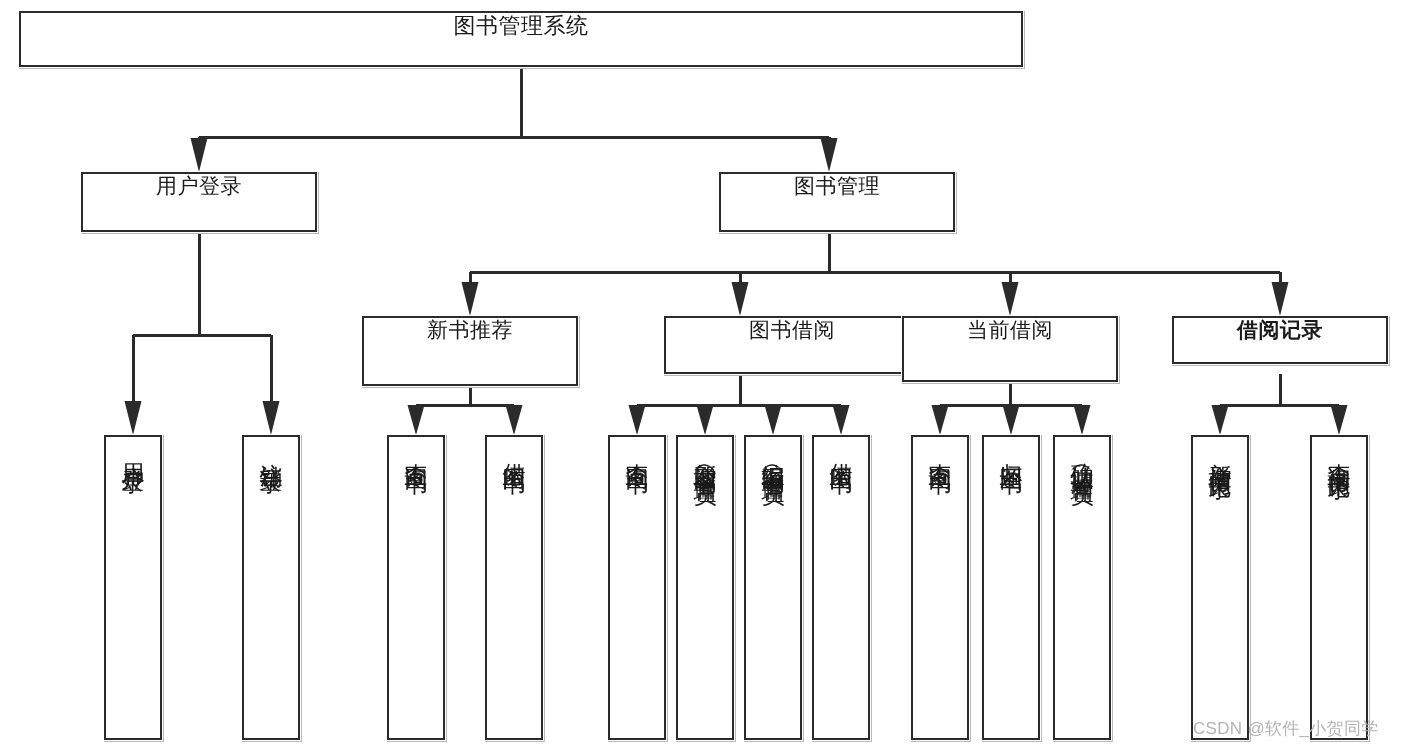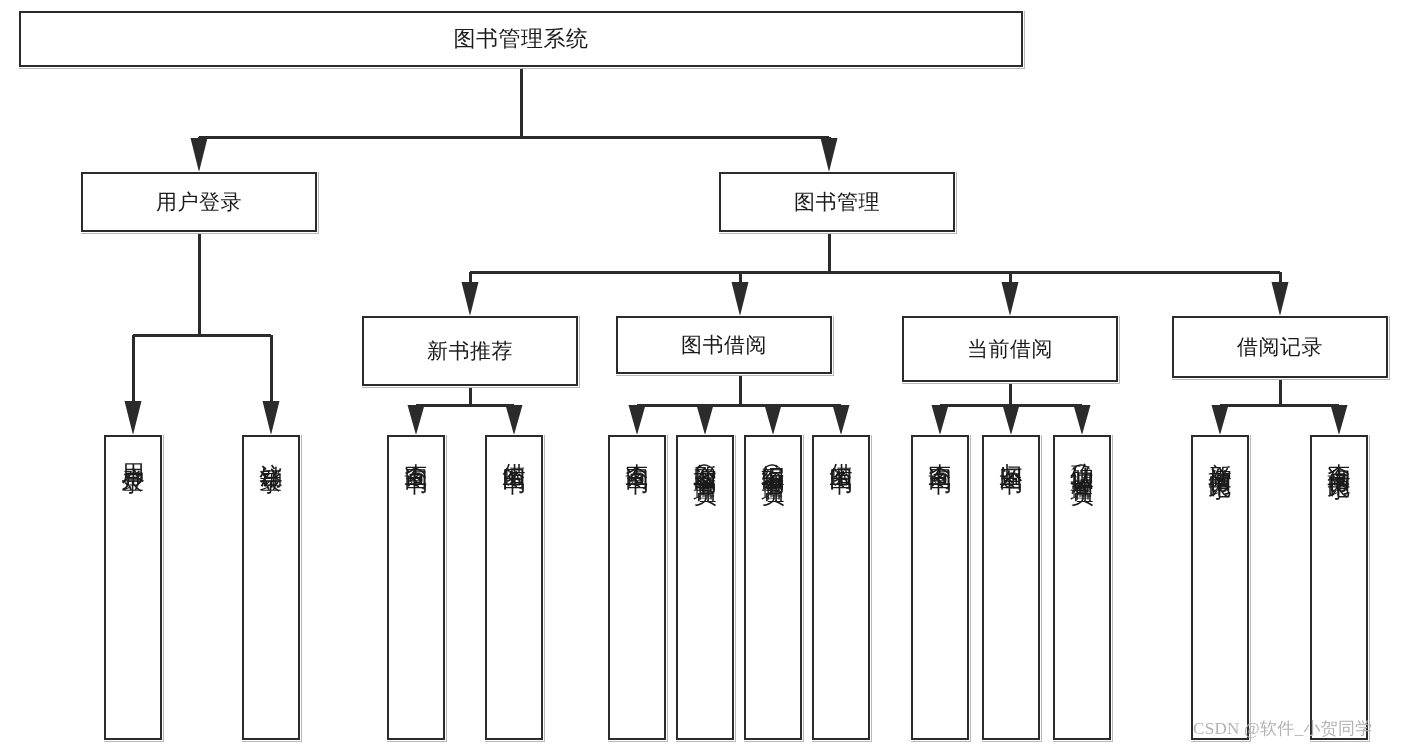--- a/index.html
+++ b/index.html
@@ -28,21 +28,21 @@
     width: 1405px;
     height: 747px;
   }
   .node-box {
     position: absolute;
     box-sizing: border-box;
     background: #ffffff;
     border: 2px solid #2b2b2b;
     box-shadow: 0 0 0 1px #ffffff, 1px 1px 0 1px #b9b9b9;
     display: flex;
-    align-items: center;
+    align-items: flex-start;
     justify-content: center;
     overflow: hidden;
   }
   .node-label {
     font-family: "DejaVu Sans", "Liberation Sans", sans-serif;
     color: #1a1a1a;
     line-height: 1.18;
     text-align: center;
     white-space: nowrap;
   }
@@ -60,21 +60,21 @@
   }
   .node-box.vertical .node-label {
     writing-mode: vertical-rl;
     text-orientation: upright;
     font-size: 23px;
     letter-spacing: 3px;
     line-height: 1;
   }
   .watermark {
     position: absolute;
-    font-family: Liberation Serif, serif;
+    font-family: Liberation Sans, sans-serif;
     font-size: 17px;
     color: #b3b3b3;
     white-space: nowrap;
     letter-spacing: 0.3px;
     user-select: none;
   }
 </style>
 </head>
 <body>
 
@@ -143,27 +143,27 @@
       </div>
       <div class="node-box level2 horizontal" style="left: 81px; top: 172px; width: 236px; height: 60px;">
         <div class="node-label">用户登录</div>
       </div>
       <div class="node-box level2 horizontal" style="left: 711px; top: 172px; width: 236px; height: 60px; margin-left: 8px;">
         <div class="node-label">图书管理</div>
       </div>
       <div class="node-box level3 horizontal" style="left: 362px; top: 316px; width: 216px; height: 70px;">
         <div class="node-label">新书推荐</div>
       </div>
-      <div class="node-box level3 horizontal" style="left: 616px; top: 316px; width: 216px; height: 58px;">
+      <div class="node-box level3 horizontal" style="left: 664px; top: 316px; width: 256px; height: 58px;">
         <div class="node-label">图书借阅</div>
       </div>
       <div class="node-box level3 horizontal" style="left: 902px; top: 316px; width: 216px; height: 66px;">
         <div class="node-label">当前借阅</div>
       </div>
-      <div class="node-box level3 horizontal" style="left: 1172px; top: 316px; width: 216px; height: 62px;">
+      <div class="node-box level3 horizontal" style="left: 1172px; top: 316px; width: 216px; height: 48px; font-weight: bold;">
         <div class="node-label">借阅记录</div>
       </div>
       <div class="node-box leaf vertical" style="left: 104px; top: 435px; width: 58px; height: 305px;">
         <div class="node-label">用户登录</div>
       </div>
       <div class="node-box leaf vertical" style="left: 242px; top: 435px; width: 58px; height: 305px;">
         <div class="node-label">注销登录</div>
       </div>
       <div class="node-box leaf vertical" style="left: 387px; top: 435px; width: 58px; height: 305px;">
         <div class="node-label">查询图书</div>

